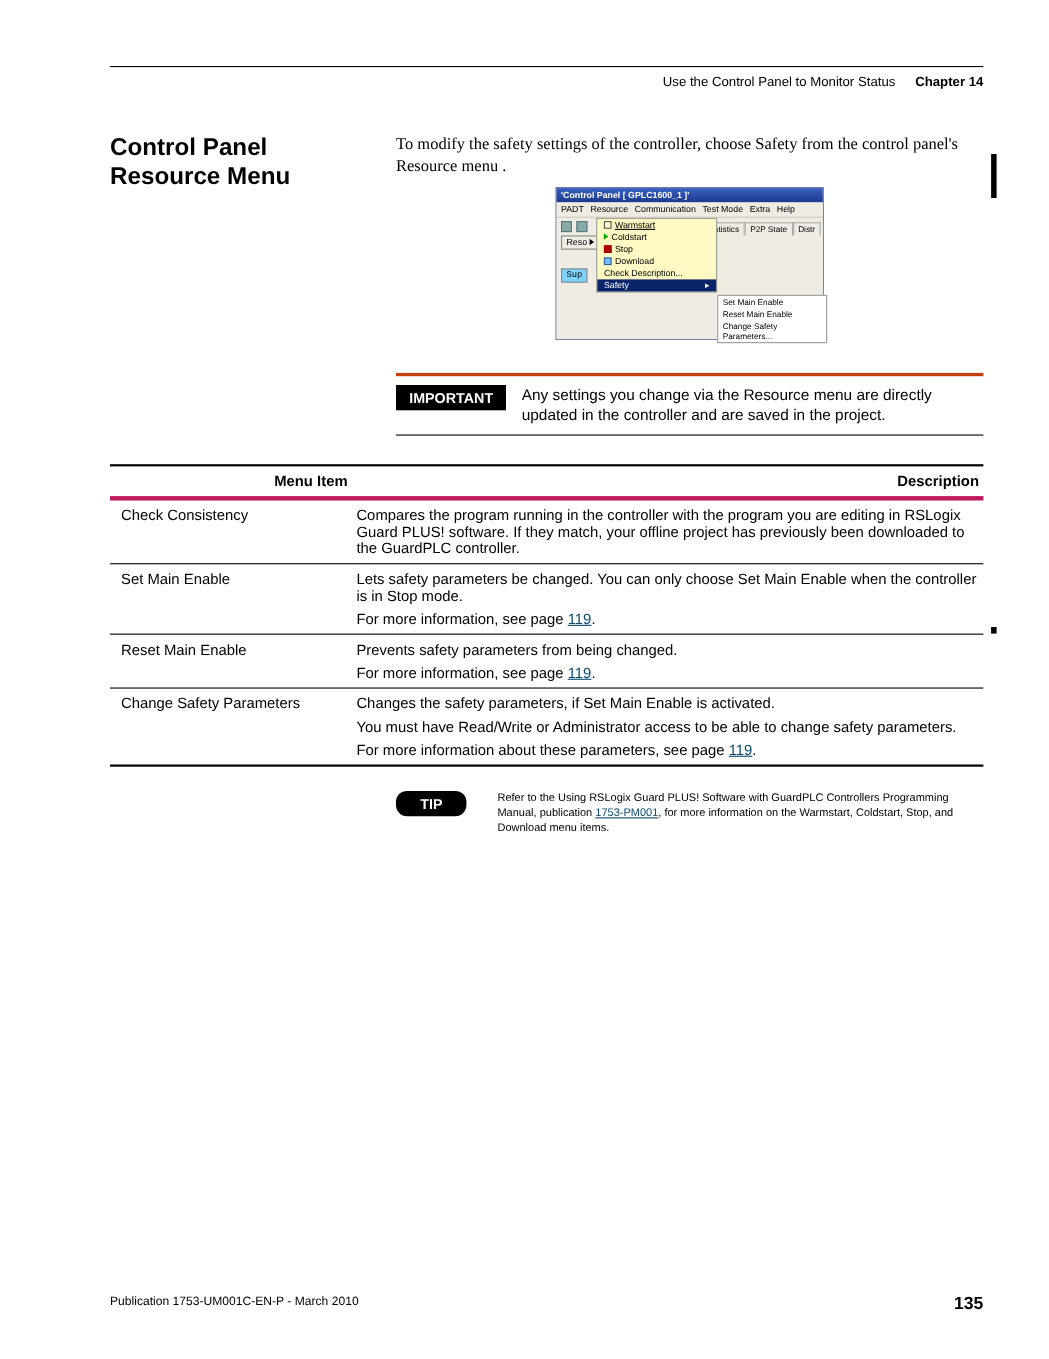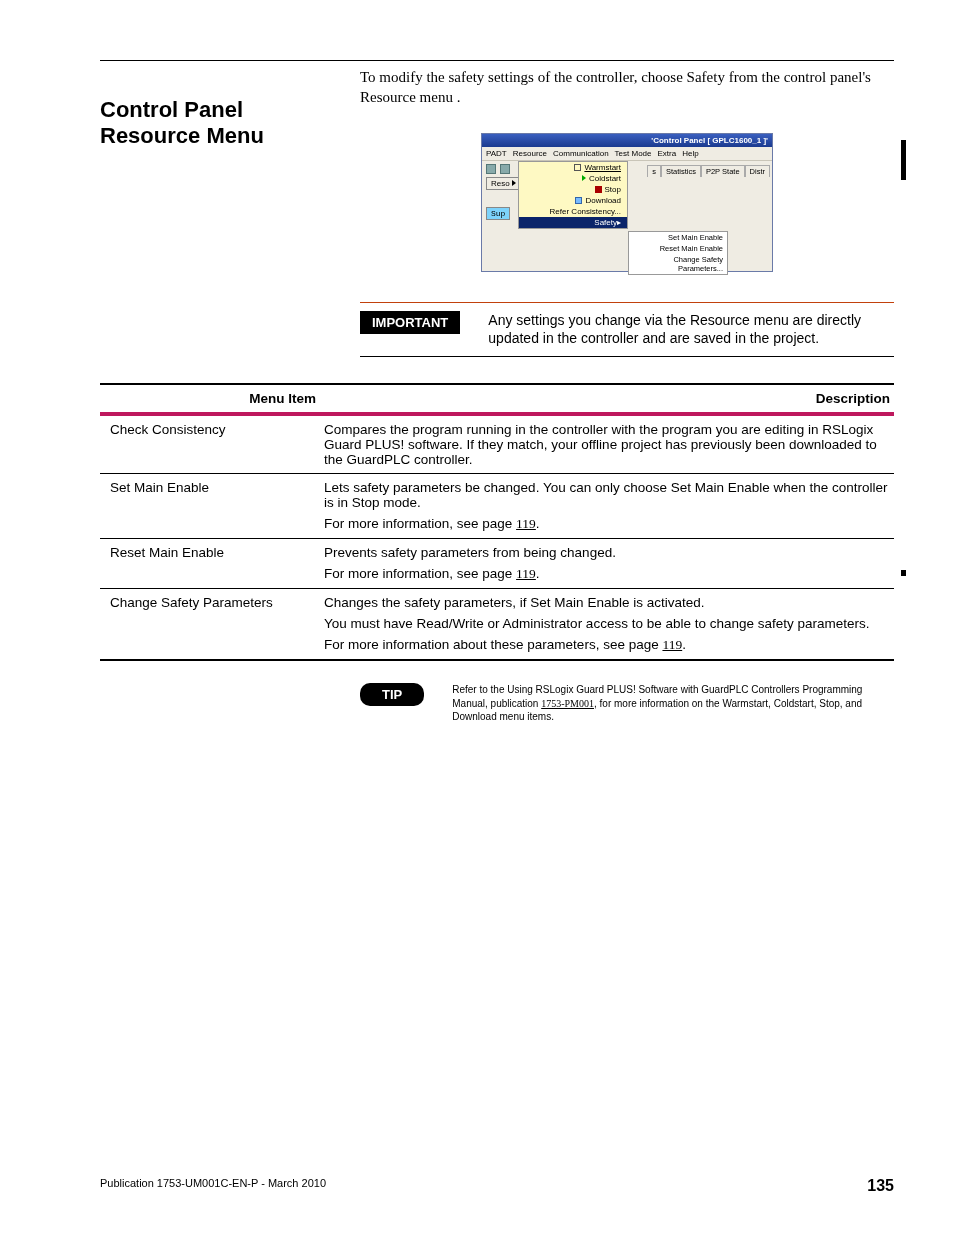--- a/index.html
+++ b/index.html
@@ -34,37 +34,35 @@
   .content-grid {
     display: grid;
     grid-template-columns: 240px 1fr;
     column-gap: 20px;
   }
   .section-title {
     font-family: Arial, Helvetica, sans-serif;
     font-weight: bold;
     font-size: 22px;
     line-height: 1.2;
-    margin-top: 30px;
   }
   .intro {
     font-family: Georgia, 'Times New Roman', serif;
     font-size: 15px;
     line-height: 1.35;
   }
 
   .screenshot {
-    margin: 25px auto 0 auto;
-    width: 292px;
+    margin: 8px auto 0 auto;
+    width: 244px;
     border: 1px solid #6a7aa8;
     background: #eceae3;
     font-size: 8px;
     font-family: Tahoma, Arial, sans-serif;
     color: #000;
-    text-align: right;
   }
   .screenshot .titlebar {
     background: linear-gradient(#3a5fbf, #1a3a8f);
     color: #fff;
     padding: 2px 4px;
     font-weight: bold;
   }
   .screenshot .menubar {
     display: flex;
     gap: 6px;
@@ -120,26 +118,26 @@
   .screenshot .sqicon {
     display:inline-block; width:7px; height:7px; margin-right:3px; vertical-align:middle;
     border:1px solid #555;
   }
   .screenshot .tri { display:inline-block; width:0;height:0;border-top:3px solid transparent;border-bottom:3px solid transparent;border-left:4px solid #000; margin-right:3px; vertical-align:middle;}
   .screenshot .greentri { border-left-color:#0a0; }
   .screenshot .redsq { background:#a00; border-color:#a00;}
 
   .callout-wrap {
     margin-top: 30px;
-    border-top: 1px solid #c2410c;
+    border-top: 3px solid #c2410c;
     border-bottom: 1px solid #000;
     padding: 8px 0;
     display: flex;
     align-items: flex-start;
-    gap: 28px;
+    gap: 14px;
   }
   .callout-label {
     background: #000;
     color: #fff;
     font-weight: bold;
     font-size: 13px;
     padding: 4px 12px;
     white-space: nowrap;
     font-family: Arial, Helvetica, sans-serif;
   }
@@ -166,21 +164,21 @@
     padding: 6px 4px;
     border-bottom: 1px solid #000;
   }
   table.menu-table td.desc p { margin-bottom: 6px; }
   table.menu-table td.desc p:last-child { margin-bottom: 0; }
   table.menu-table tr:last-child td { border-bottom: 2px solid #000; }
   table.menu-table td:first-child {
     width: 220px;
     padding-left: 10px;
   }
-  .link { color: #000000; text-decoration: underline; font-family: Liberation Serif, serif; }
+  .link { color: #0c4a6e; text-decoration: underline; }
 
   .tip-wrap {
     margin-top: 22px;
     display: flex;
     align-items: flex-start;
     gap: 28px;
   }
   .tip-wrap .callout-label { padding: 4px 22px; border-radius: 10px; }
   .tip-text { font-size: 10px; line-height: 1.35; }
 
@@ -203,20 +201,24 @@
   }
   .cb1 { top: 140px; height: 40px; }
   .cb2 { top: 570px; height: 6px; }
 </style>
 </head>
 <body>
 
 <div class="page">
 
   <div class="header-line"></div>
+  <div class="header-row">
+    <span>Use the Control Panel to Monitor Status</span>
+    <span class="chapter">Chapter 14</span>
+  </div>
 
   <div class="changebar cb1"></div>
   <div class="changebar cb2"></div>
 
   <div class="content-grid">
     <div class="section-title">Control Panel Resource Menu</div>
     <div>
       <p class="intro">To modify the safety settings of the controller, choose Safety from the control panel's Resource menu .</p>
 
       <div class="screenshot">
@@ -240,21 +242,21 @@
             <span>s</span>
             <span>Statistics</span>
             <span>P2P State</span>
             <span>Distr</span>
           </div>
           <div class="dropdown">
             <div><span class="sqicon"></span><u>Warmstart</u></div>
             <div><span class="tri greentri"></span><span>Coldstart</span></div>
             <div><span class="sqicon redsq"></span><span>Stop</span></div>
             <div><span class="sqicon" style="background:#7bf;border-color:#36a"></span><span>Download</span></div>
-            <div>Refer Consistency...</div>
+            <div>Check Description...</div>
             <div class="hl"><span>Safety</span><span style="float:right">▸</span></div>
           </div>
           <div class="submenu">
             <div>Set Main Enable</div>
             <div>Reset Main Enable</div>
             <div>Change Safety Parameters...</div>
           </div>
         </div>
       </div>
     </div>

